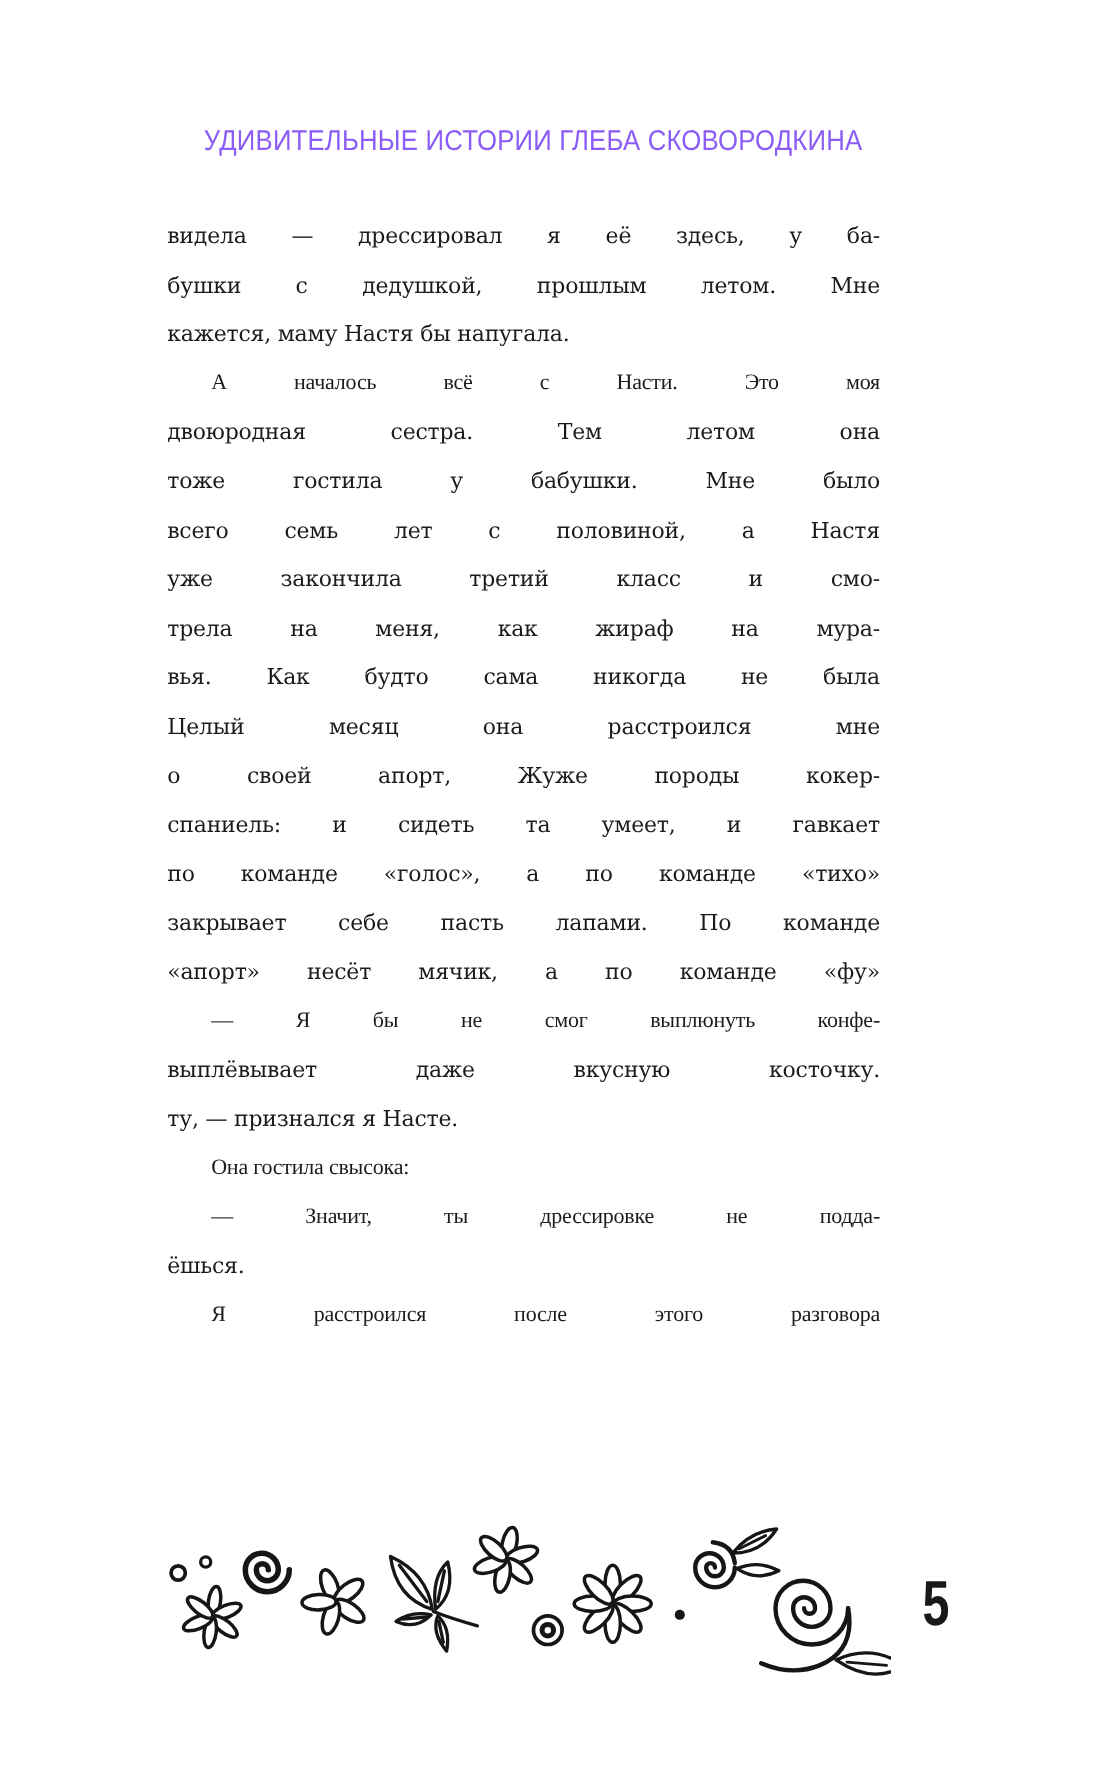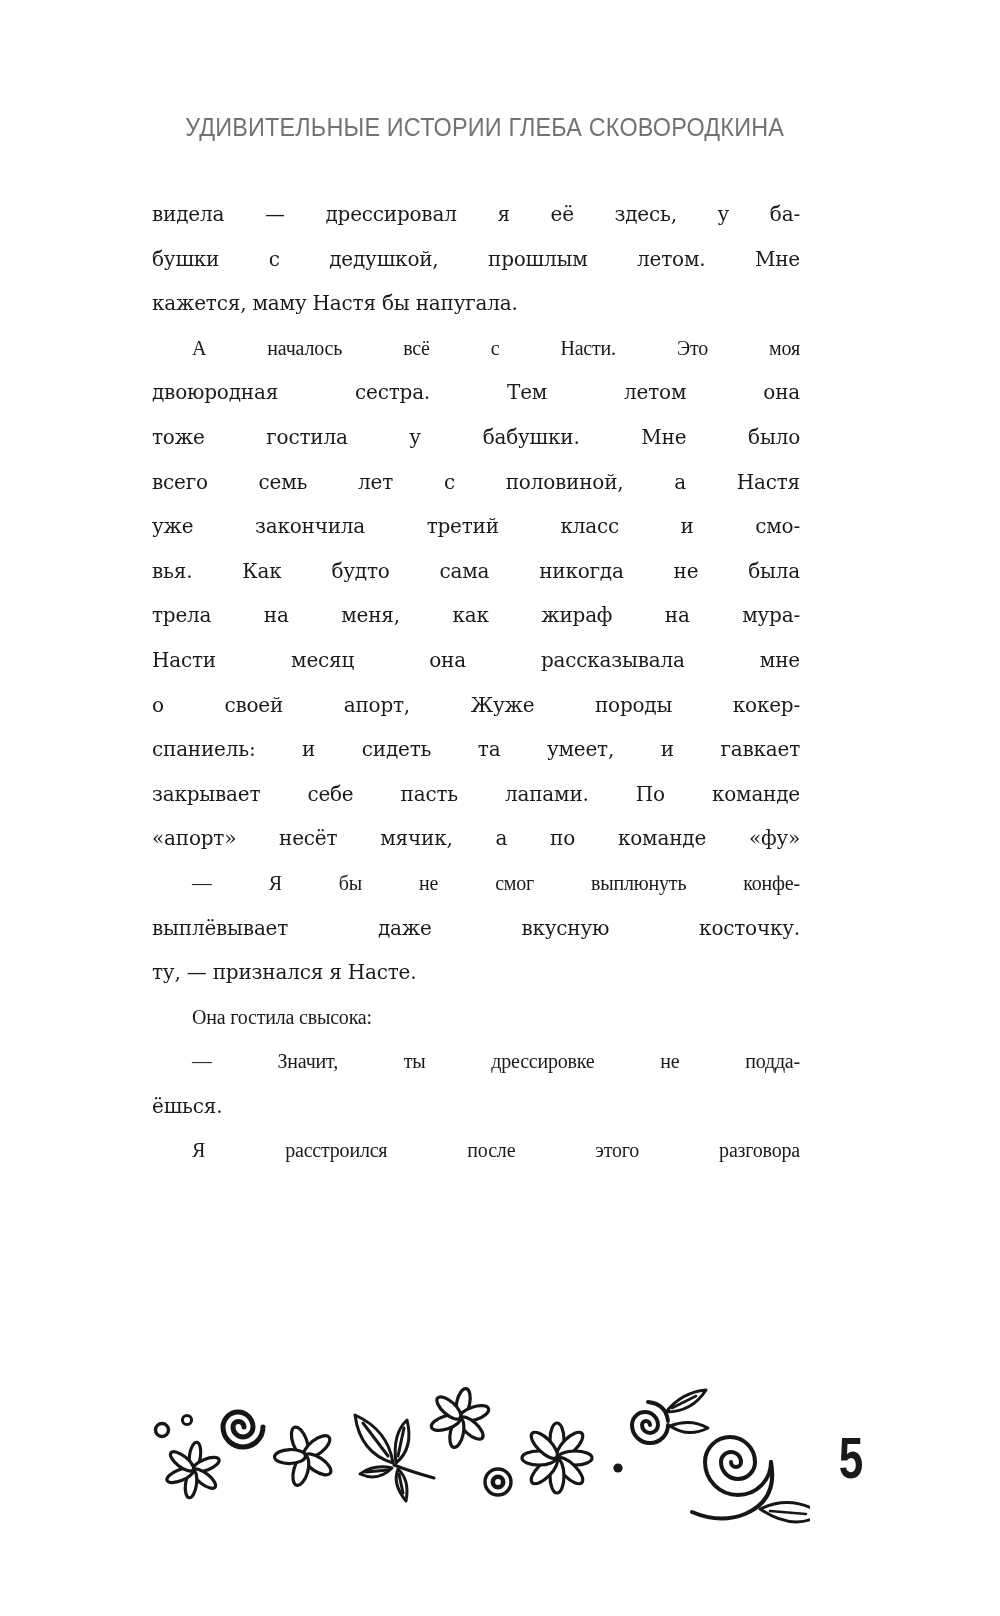--- a/index.html
+++ b/index.html
@@ -16,21 +16,21 @@
     position: absolute;
     top: 112px;
     left: 152px;
     width: 648px;
     text-align: center;
     white-space: nowrap;
     font-family: "Liberation Sans", sans-serif;
     font-size: 26px;
     font-weight: 400;
     letter-spacing: 0.2px;
-    color: #737373;
+    color: #8b5cf6;
   }
   .running-head .squeeze {
     display: inline-block;
     transform: scaleX(0.9);
     transform-origin: 50% 50%;
   }
   .text-block {
     position: absolute;
     top: 192px;
     left: 152px;
@@ -82,25 +82,26 @@
 
   <div class="text-block" id="text-block">
       <div class="line">видела — дрессировал я её здесь, у ба-</div>
       <div class="line">бушки с дедушкой, прошлым летом. Мне</div>
       <div class="line end">кажется, маму Настя бы напугала.</div>
       <div class="line indent">А началось всё с Насти. Это моя</div>
       <div class="line">двоюродная сестра. Тем летом она</div>
       <div class="line">тоже гостила у бабушки. Мне было</div>
       <div class="line">всего семь лет с половиной, а Настя</div>
       <div class="line">уже закончила третий класс и смо-</div>
+      <div class="line">трела на меня, как жираф на мура-</div>
       <div class="line">вья. Как будто сама никогда не была</div>
-      <div class="line">трела на меня, как жираф на мура-</div>
-      <div class="line">Насти месяц она рассказывала мне</div>
+      <div class="line">Целый месяц она расстроился мне</div>
       <div class="line">о своей апорт, Жуже породы кокер-</div>
       <div class="line">спаниель: и сидеть та умеет, и гавкает</div>
+      <div class="line">по команде «голос», а по команде «тихо»</div>
       <div class="line">закрывает себе пасть лапами. По команде</div>
       <div class="line">«апорт» несёт мячик, а по команде «фу»</div>
       <div class="line indent">— Я бы не смог выплюнуть конфе-</div>
       <div class="line">выплёвывает даже вкусную косточку.</div>
       <div class="line end">ту, — признался я Насте.</div>
       <div class="line indent end">Она гостила свысока:</div>
       <div class="line indent">— Значит, ты дрессировке не подда-</div>
       <div class="line end">ёшься.</div>
       <div class="line indent">Я расстроился после этого разговора</div>
     </div>

